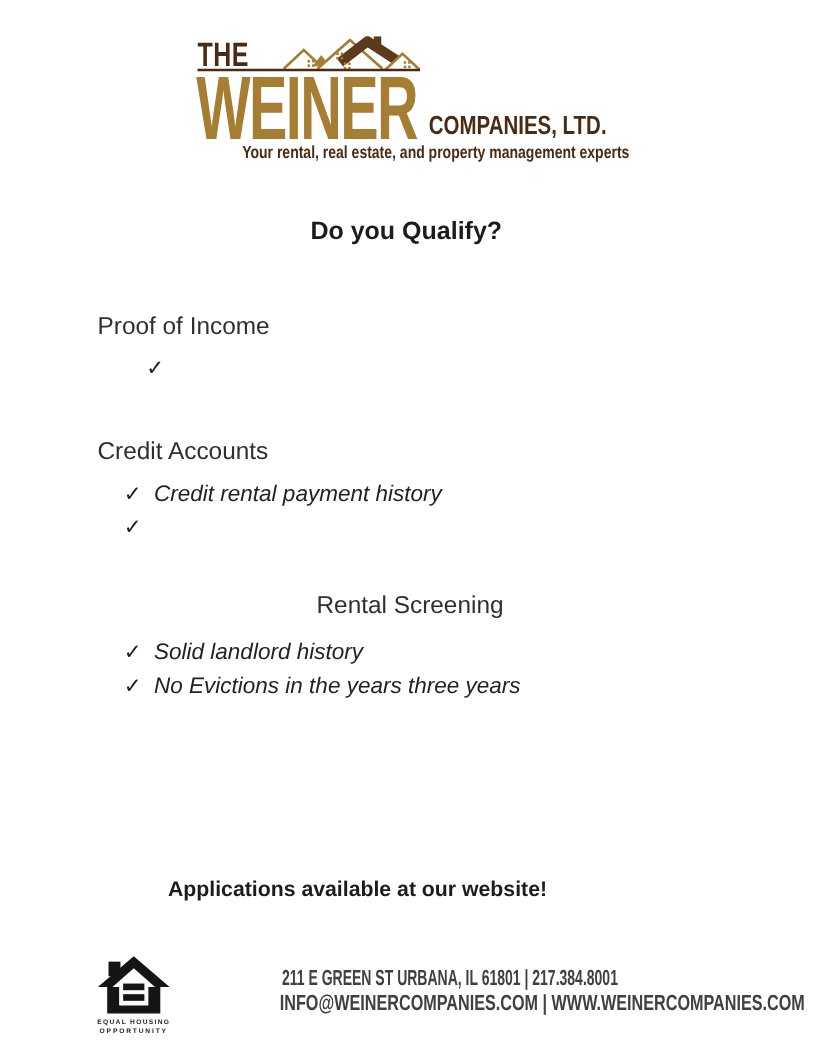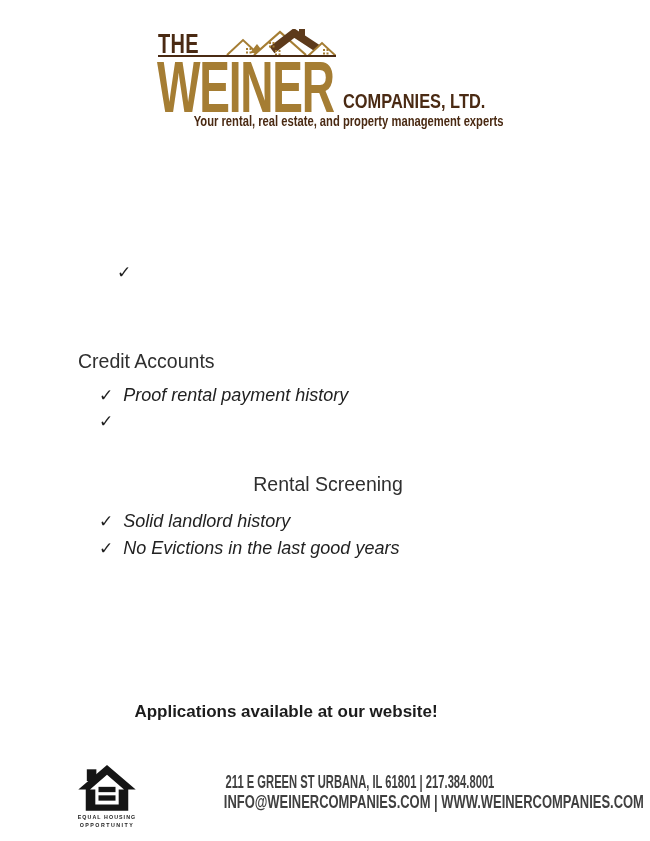--- a/index.html
+++ b/index.html
@@ -138,52 +138,54 @@
     </svg>
 
     <div class="logo-rule"></div>
     <div class="logo-weiner">WEINER</div>
     <div class="logo-companies">COMPANIES, LTD.</div>
     <div class="logo-tagline-wrap">
       <span class="logo-tagline">Your rental, real estate, and property management experts</span>
     </div>
   </header>
 
+  <h1 class="doc-title">Do you Qualify?</h1>
 
   <section class="qual-section sec-1">
+    <h2>Proof of Income</h2>
     <ul>
       <li>
         <span class="check">✓</span>
       </li>
     </ul>
   </section>
 
   <section class="qual-section sec-2">
     <h2>Credit Accounts</h2>
     <ul>
       <li>
         <span class="check">✓</span>
-        <span>Proof rental payment history</span>
+        <span>Credit rental payment history</span>
       </li>
       <li>
         <span class="check">✓</span>
       </li>
     </ul>
   </section>
 
   <section class="qual-section sec-3">
     <h2>Rental Screening</h2>
     <ul>
       <li>
         <span class="check">✓</span>
         <span>Solid landlord history</span>
       </li>
       <li>
         <span class="check">✓</span>
-        <span>No Evictions in the last good years</span>
+        <span>No Evictions in the years three years</span>
       </li>
     </ul>
   </section>
 
   <p class="cta">Applications available at our website!</p>
 
   <footer>
     <div class="eho">
       <svg viewBox="0 0 64 60" aria-hidden="true">
         <rect x="13" y="5" width="9" height="11" fill="#151515"></rect>

